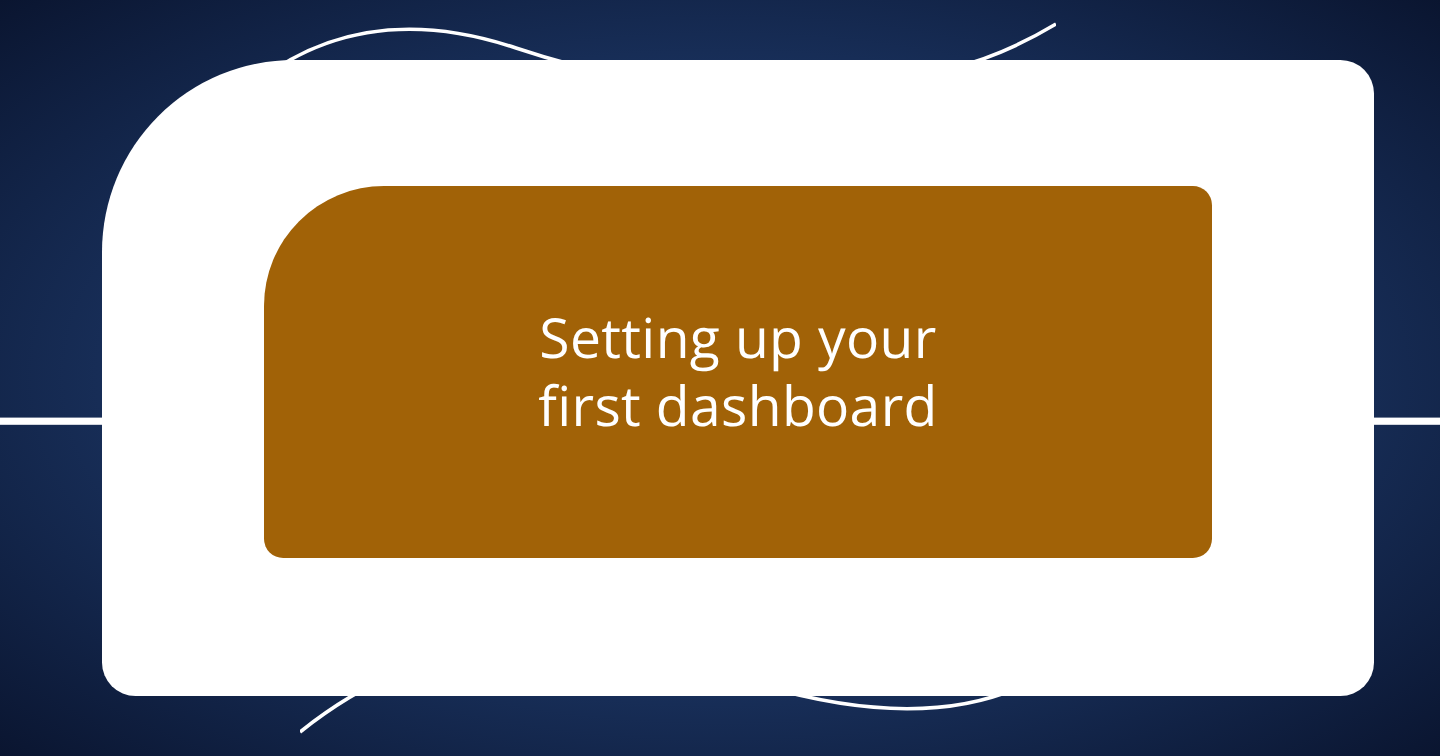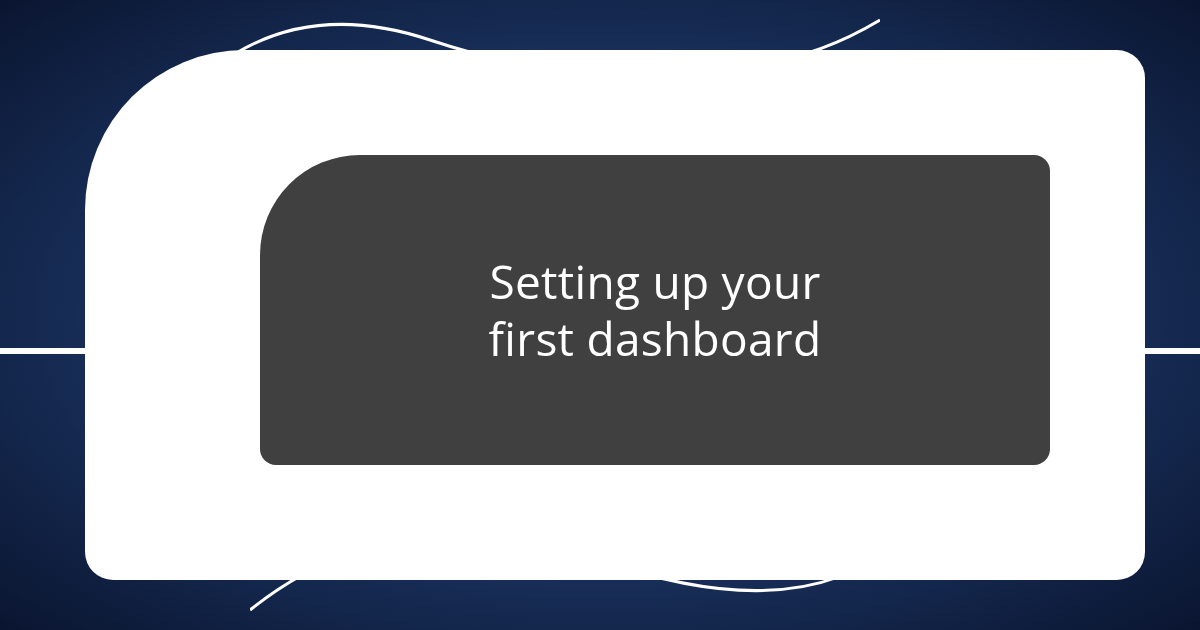--- a/index.html
+++ b/index.html
@@ -67,29 +67,28 @@
       width: 200px;
       height: 200px;
       background: transparent;
     }
     .inner-shape {
       position: absolute;
       top: 155px;
       left: 220px;
       width: 790px;
       height: 310px;
-      background: #404040;
+      background: #a16207;
       border-radius: 0 16px 16px 0;
       border-top-left-radius: 100px 100px;
       border-bottom-left-radius: 16px;
       z-index: 3;
       display: flex;
       align-items: center;
       justify-content: center;
-      margin-left: 40px;
     }
     .title-text {
       color: white;
       font-size: 46px;
       font-weight: 500;
       text-align: center;
       line-height: 1.25;
       letter-spacing: 0.3px;
     }
   </style>

